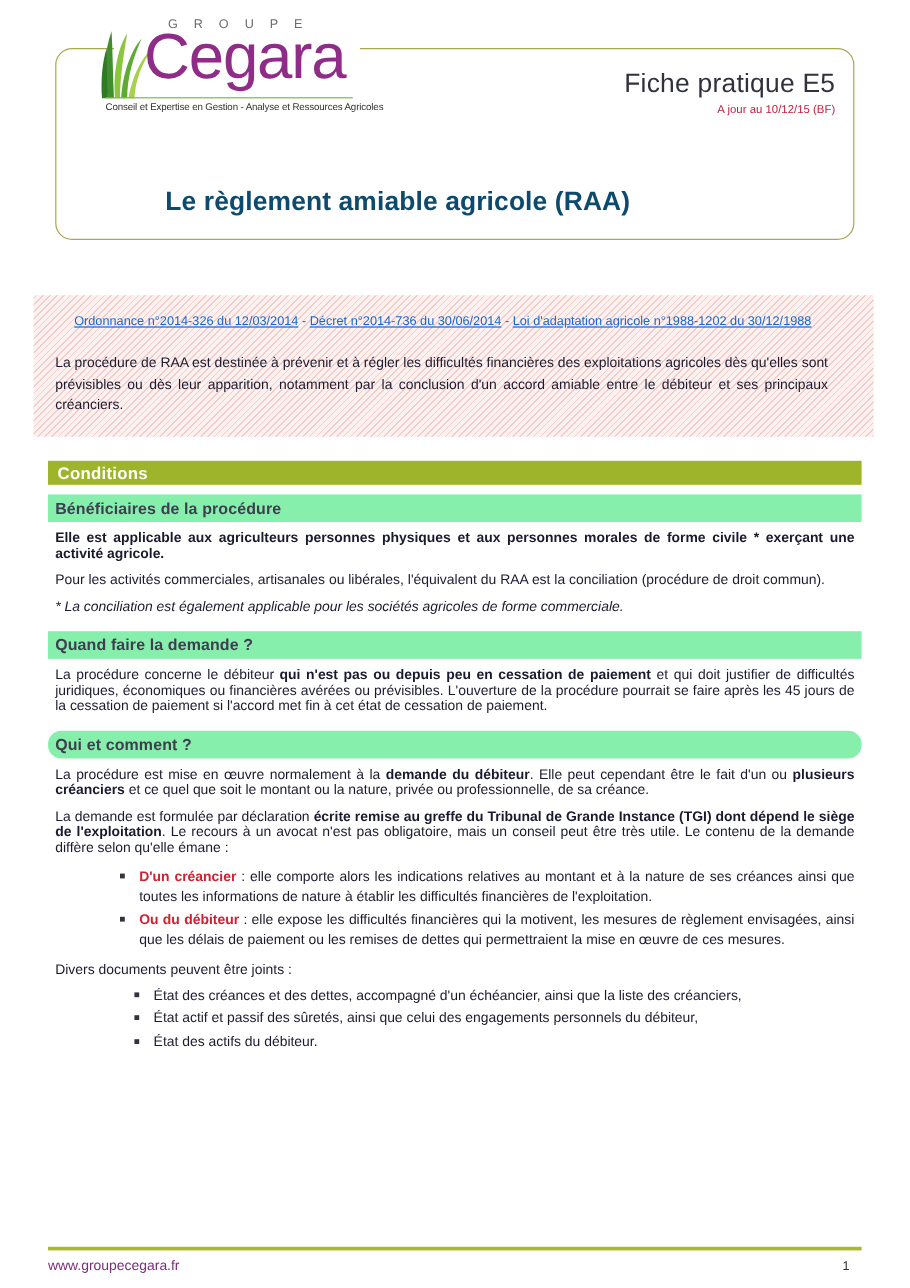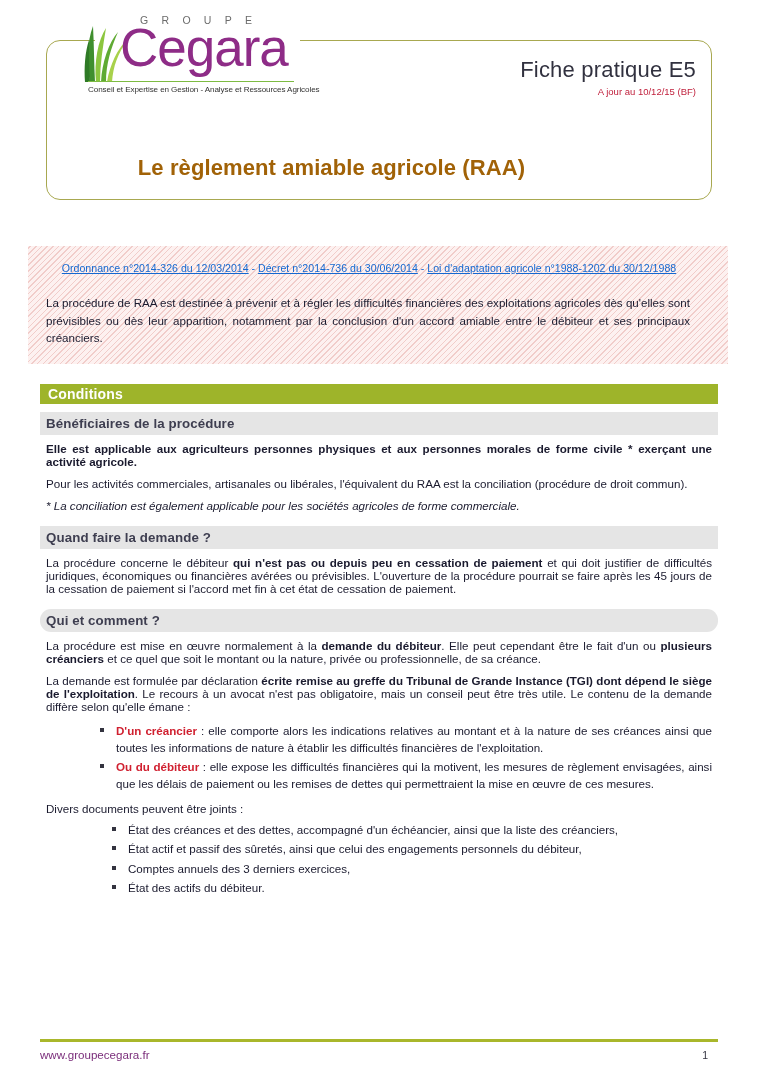--- a/index.html
+++ b/index.html
@@ -95,21 +95,21 @@
     text-align: right;
   }
 
   .doc-title {
     position: absolute;
     left: 46px; top: 155px;
     width: 571px;
     text-align: center;
     font-size: 22px;
     font-weight: bold;
-    color: #a16207;
+    color: #0c4a6e;
     letter-spacing: 0.1px;
   }
 
   
   .intro-panel {
     position: absolute;
     left: 28px; top: 246px;
     width: 700px; height: 118px;
     background-color: #fdf1f0;
     background-image: repeating-linear-gradient(
@@ -157,21 +157,21 @@
     letter-spacing: 0.2px;
   }
 
   
   .content {
     position: absolute;
     left: 40px;
     width: 678px;
   }
   .sub-head {
-    background: #e5e5e5;
+    background: #86efac;
     color: #3e3e50;
     font-size: 13.3px;
     font-weight: bold;
     padding: 4px 6px 4px 6px;
     margin: 0 0 7px 0;
     letter-spacing: 0.1px;
   }
   p.para {
     margin: 0 0 9px 0;
     padding: 0 6px 0 6px;
@@ -280,20 +280,19 @@
 
   <ul class="doclist">
     <li><span class="accent">D'un créancier</span><span> : elle comporte alors les indications relatives au montant et à la nature de ses créances ainsi que toutes les informations de nature à établir les difficultés financières de l'exploitation.</span></li>
     <li><span class="accent">Ou du débiteur</span><span> : elle expose les difficultés financières qui la motivent, les mesures de règlement envisagées, ainsi que les délais de paiement ou les remises de dettes qui permettraient la mise en œuvre de ces mesures.</span></li>
   </ul>
 
   <p class="para" style="margin-top:6px; margin-bottom:6px;">Divers documents peuvent être joints :</p>
   <ul class="doclist plain">
     <li>État des créances et des dettes, accompagné d'un échéancier, ainsi que la liste des créanciers,</li>
     <li>État actif et passif des sûretés, ainsi que celui des engagements personnels du débiteur,</li>
-    <li>Comptes annuels des 3 derniers exercices,</li>
     <li>État des actifs du débiteur.</li>
   </ul>
 </div>
 
 <div class="footer-rule"></div>
 <div class="footer-url"><span>www.groupe</span><span>cegara.fr</span></div>
 <div class="footer-page">1</div>
 
 </body></html>

